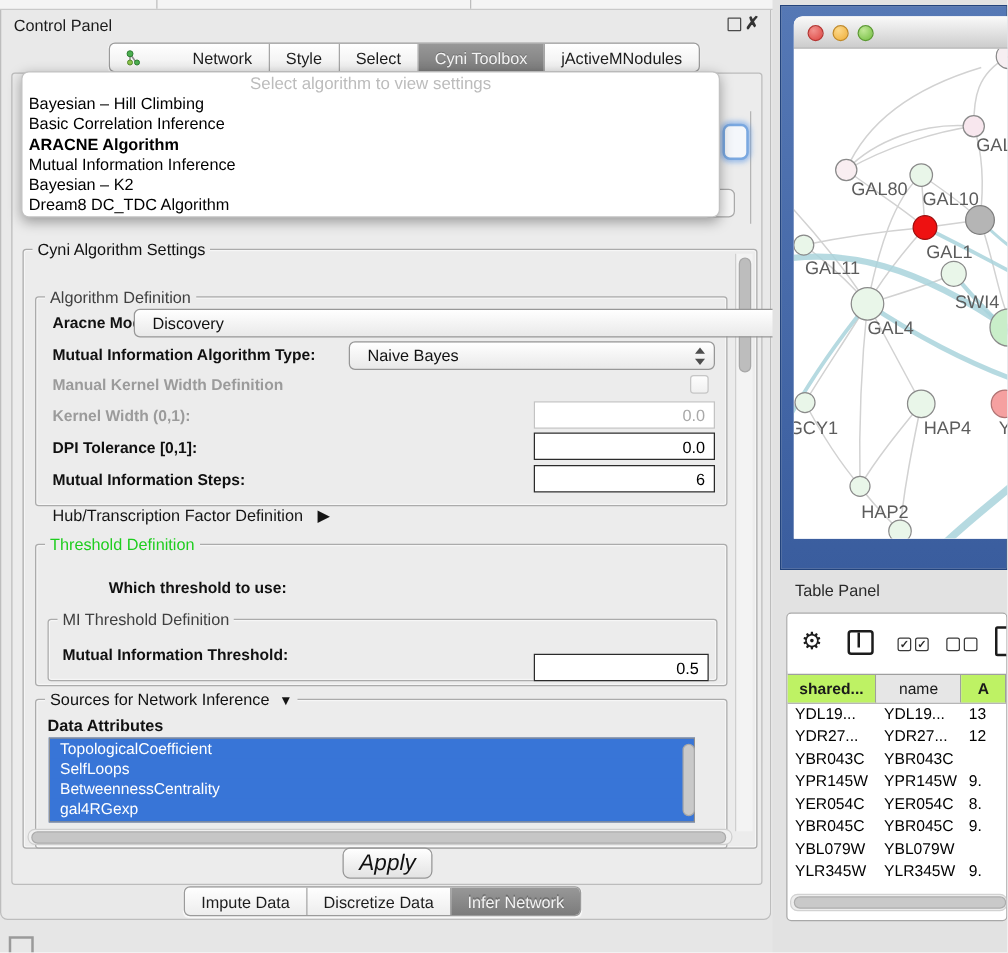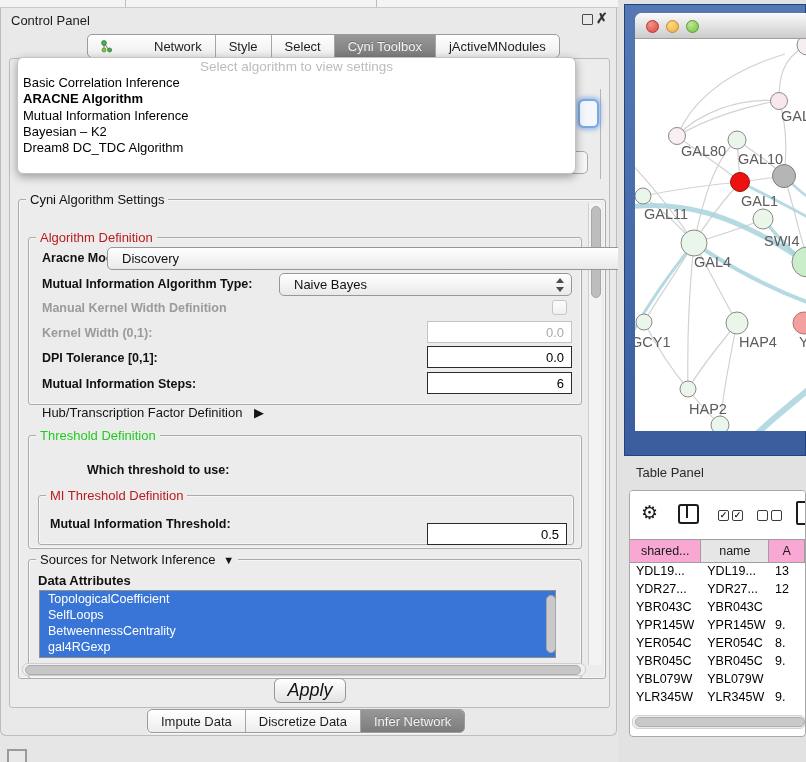--- a/index.html
+++ b/index.html
@@ -34,21 +34,21 @@
 
   
   .frag-line{background:#b5b5b5;}
   #frag-combo{left:576px;top:98px;width:17px;height:25px;border:2px solid #7aa8e0;border-radius:6px;
               box-shadow:0 0 4px 2px rgba(90,150,230,.55);background:#f4f7fb;}
   #frag-widget{left:560px;top:150px;width:24px;height:21px;border:1px solid #a9a9a9;border-radius:5px;background:#f6f6f6;}
 
   
   .grp{border:1px solid #ababab;border-radius:3px;box-shadow:inset 0 0 0 1px rgba(255,255,255,.55);}
   .grp-title{position:absolute;padding:0 4px;font-size:13px;background:#ececec;white-space:nowrap;}
-  .t-black{color:#111;}.t-blue{color:#b91c1c;text-align:center;}.t-green{color:#1fcd1f;}
+  .t-black{color:#111;}.t-blue{color:#404040;text-align:center;}.t-green{color:#1fcd1f;}
 
   .lbl{position:absolute;font-size:12.5px;font-weight:bold;color:#111;white-space:nowrap;}
   .lbl.dis{color:#9b9b9b;}
   .lbl.plain{font-weight:normal;color:#141414;font-size:13px;}
 
   .combo{position:absolute;height:23px;background:linear-gradient(#ffffff,#e9e9e9);
          border:1px solid #979797;border-radius:5px;box-sizing:border-box;
          display:flex;align-items:center;font-size:13px;color:#111;}
   .combo .ctext{padding-left:14px;}
   .arrows{position:absolute;right:7px;top:4px;width:9px;height:14px;}
@@ -118,21 +118,21 @@
   #splitcol-icon{position:absolute;left:48px;top:13px;width:17px;height:16px;border:2.4px solid #1c1c1c;border-radius:3px;}
   #splitcol-icon i{position:absolute;left:6px;top:0;width:2.4px;height:12px;background:#1c1c1c;}
   .cbpair{position:absolute;top:19px;display:flex;gap:3px;}
   .mini-cb{width:9px;height:9px;border:1.4px solid #3a3a3a;border-radius:2px;font-size:9px;line-height:8px;
            color:#2a2a2a;text-align:center;font-weight:bold;}
   #doc-icon{position:absolute;left:166px;top:10px;width:16px;height:20px;border:2.4px solid #1c1c1c;border-radius:2px;background:#fff;}
 
   #tb-header{position:absolute;left:0;top:48px;width:100%;height:22px;display:flex;border-top:1px solid #9f9f9f;border-bottom:1px solid #9f9f9f;}
   .th{box-sizing:border-box;border-right:1px solid #9f9f9f;font-size:12.5px;color:#1a1a1a;
       display:flex;align-items:center;justify-content:center;overflow:hidden;white-space:nowrap;}
-  .th.blue{background:#f9a8d4;}
+  .th.blue{background:#bef264;font-weight:bold;}
   .th.gray{background:#e6e6e6;}
   #tb-rows{position:absolute;left:0;top:71px;width:100%;height:143px;overflow:hidden;}
   .tr{display:flex;height:18px;}
   .td{box-sizing:border-box;font-size:12.5px;color:#000;padding-left:6px;line-height:18px;
       overflow:hidden;white-space:nowrap;}
   #tb-hscroll{position:absolute;left:2px;top:224px;width:172px;height:12px;background:#ededed;border-radius:6px;border:1px solid #d2d2d2;}
   #tb-hscroll .thumb{position:absolute;left:2px;top:1px;width:168px;height:8px;background:#c9c9c9;border:1px solid #adadad;border-radius:5px;}
 
   svg text{font-family:"Liberation Sans",sans-serif;}
 </style>
@@ -273,20 +273,21 @@
         </div>
         <div class="seg sel">
           <span>Infer Network</span>
         </div>
       </div>
   </div>
 
   <div class="abs" id="algo-dropdown">
     <div id="algo-hint">Select algorithm to view settings</div>
     <div id="algo-items">
+        <div class="algo-item">Bayesian – Hill Climbing</div>
         <div class="algo-item">Basic Correlation Inference</div>
         <div class="algo-item sel">ARACNE Algorithm</div>
         <div class="algo-item">Mutual Information Inference</div>
         <div class="algo-item">Bayesian – K2</div>
         <div class="algo-item">Dream8 DC_TDC Algorithm</div>
       </div>
   </div>
 
   <div class="abs" id="mini-icon"></div>
 

